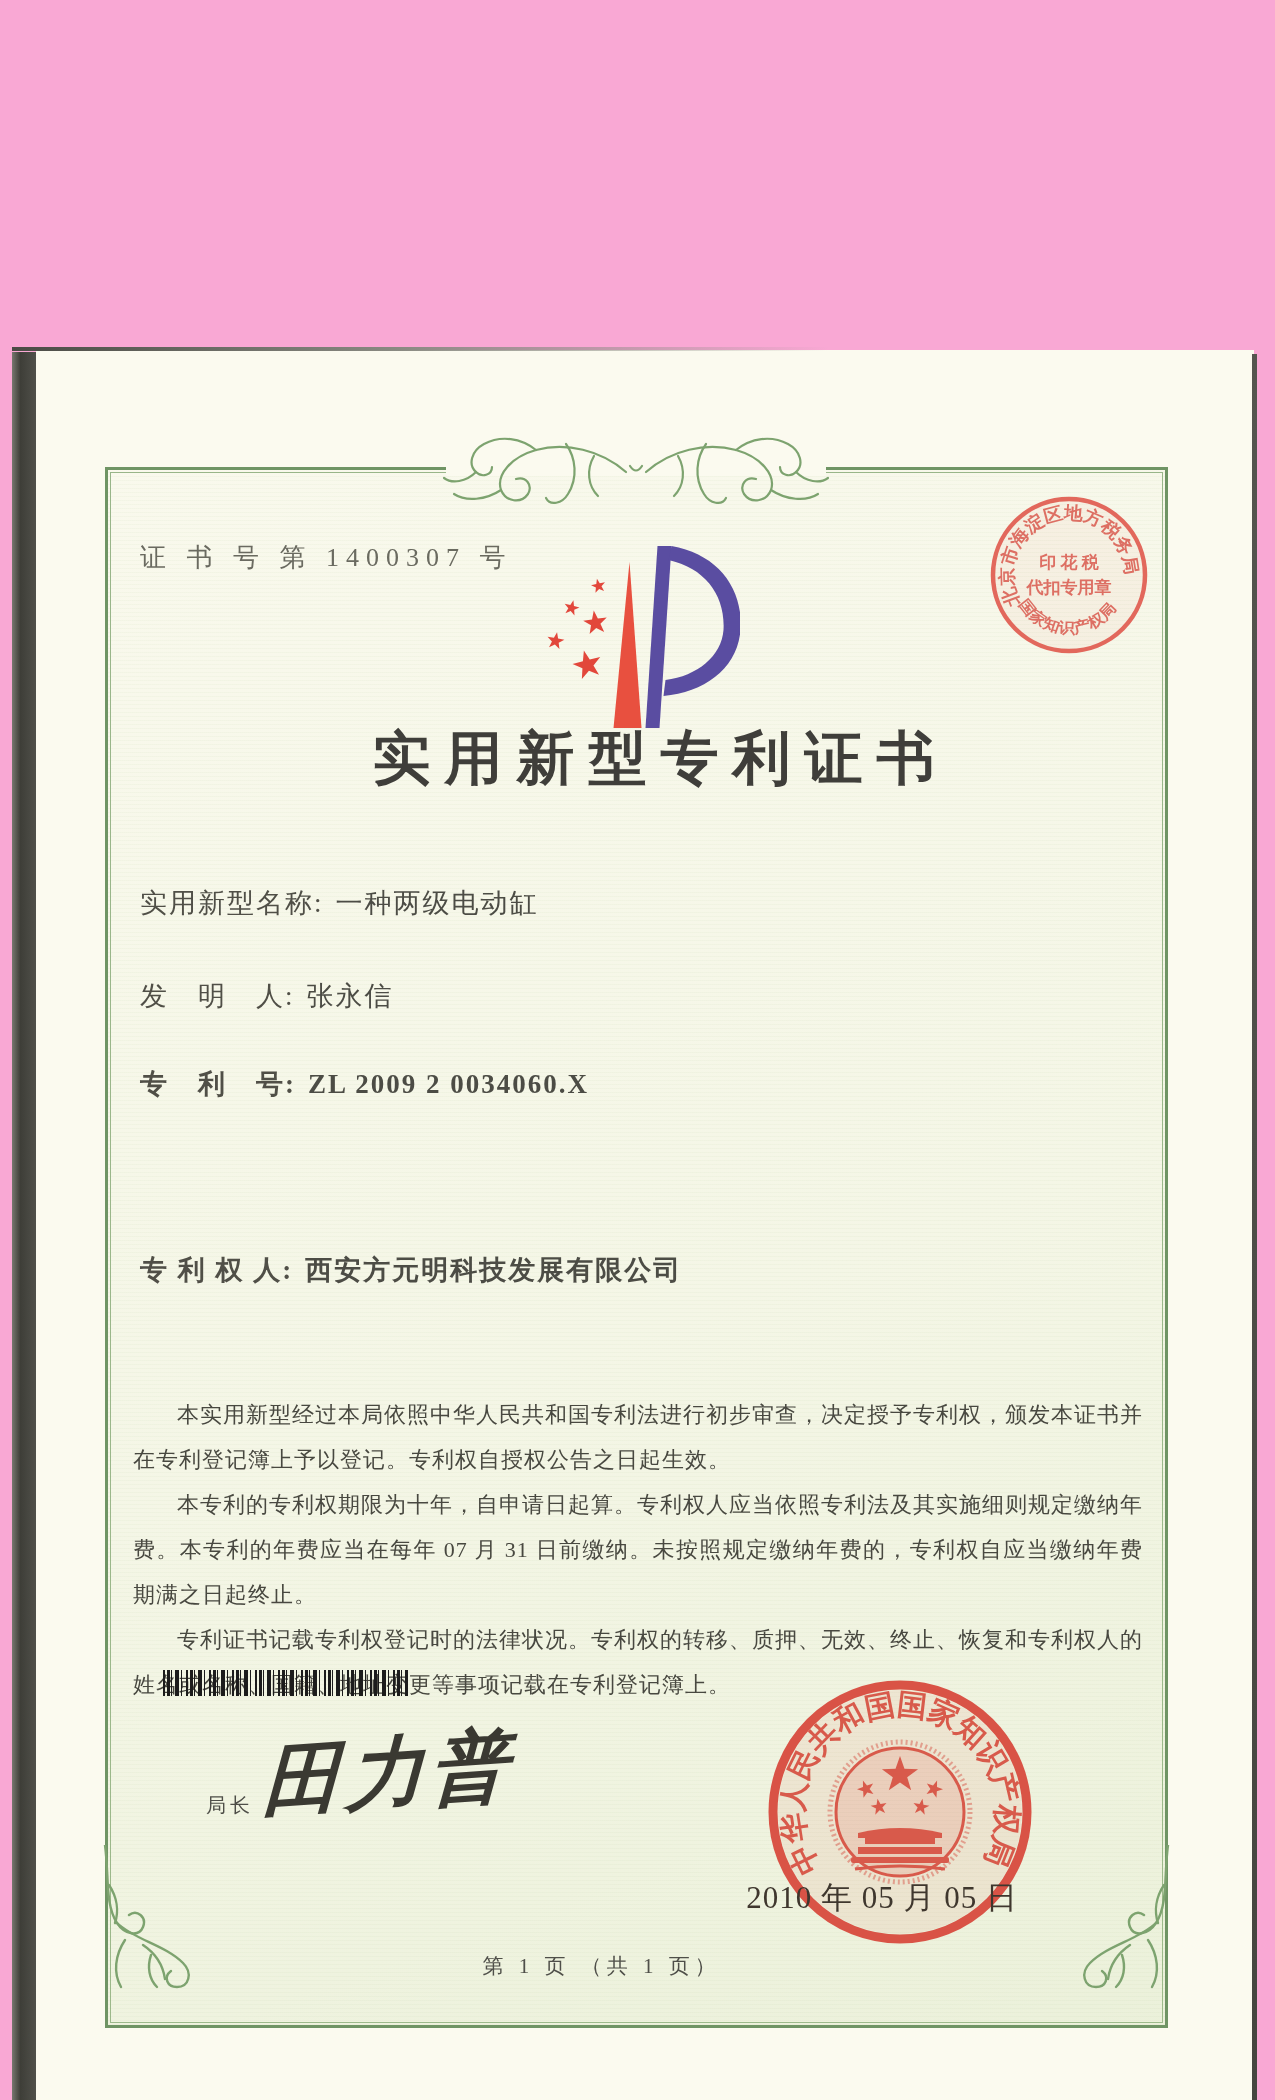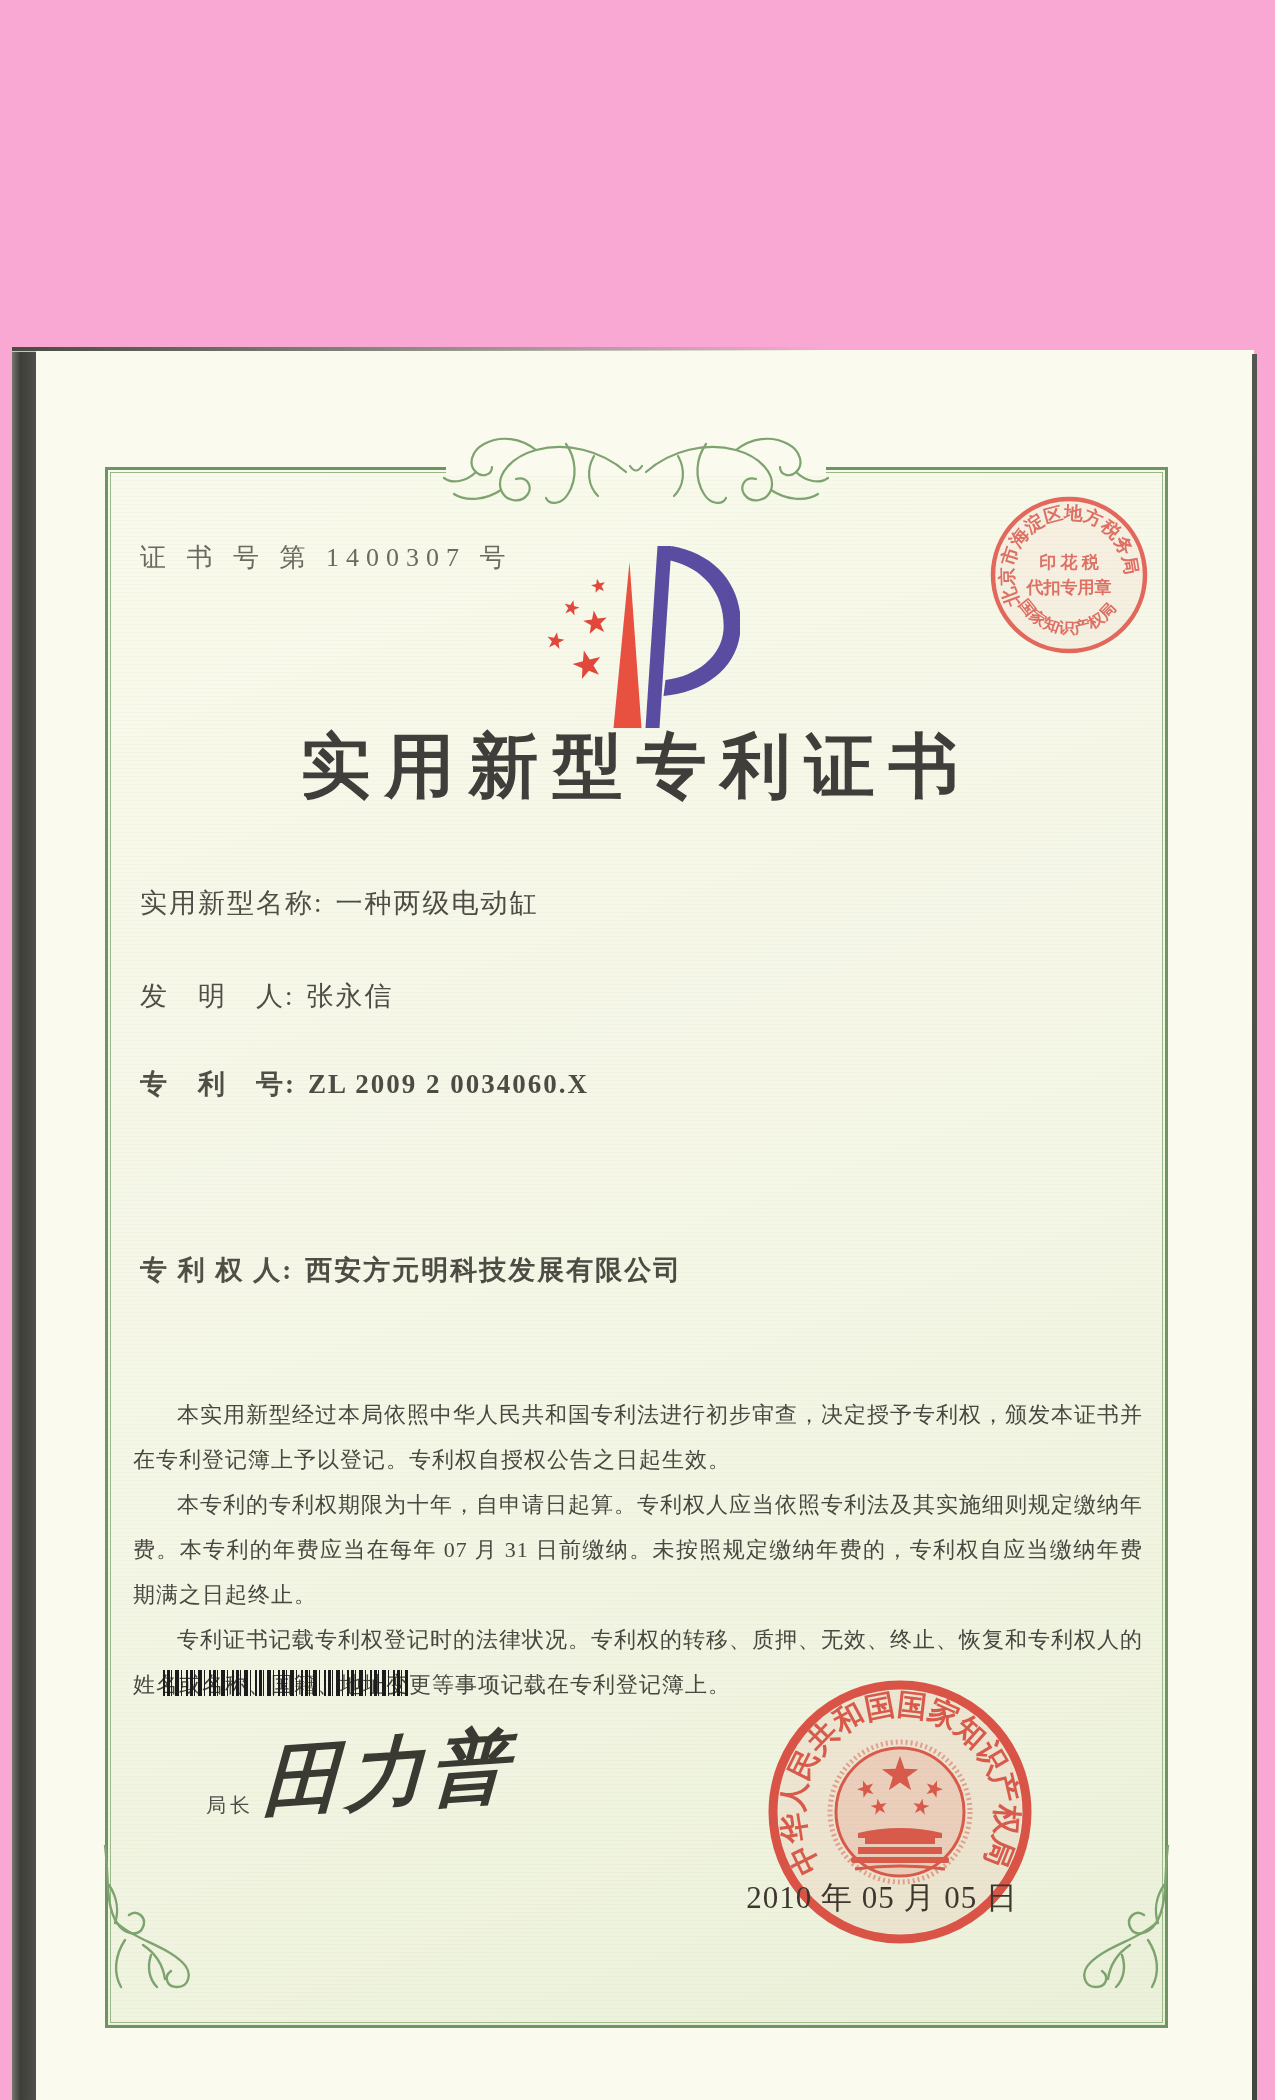--- a/index.html
+++ b/index.html
@@ -17,22 +17,22 @@
   
   #frame{left:105px;top:467px;width:1063px;height:1561px;border:3px solid #6f9464;box-sizing:border-box;}
   #frame-inner{left:110px;top:472px;width:1053px;height:1551px;border:1px solid #97b489;box-sizing:border-box;}
   #guilloche{left:108px;top:470px;width:1057px;height:1555px;pointer-events:none;
      background:
        repeating-linear-gradient(0deg,rgba(150,180,120,0.055) 0 1px,rgba(0,0,0,0) 1px 4px),
        linear-gradient(160deg,rgba(190,210,160,0.03) 0%,rgba(185,210,150,0.10) 55%,rgba(180,208,145,0.22) 100%);}
   #ornament-mask{left:446px;top:460px;width:380px;height:16px;background:#fbfaef;}
   
   #cert-no{left:140px;top:540px;font-size:26px;letter-spacing:7px;color:#6a6a60;}
-  #title{left:105px;top:720px;width:1063px;text-align:center;font-size:70px;font-weight:700;
-         letter-spacing:14px;color:#3f3e3a;}
+  #title{left:105px;top:720px;width:1063px;text-align:center;font-size:58px;font-weight:700;
+         letter-spacing:14px;color:#3f3e3a;padding-left:24px;}
   .field{left:140px;font-size:27px;color:#504f47;letter-spacing:2px;white-space:nowrap;}
   .field .lab{color:#504f47;}
   .field .val{margin-left:12px;color:#4c4c45;}
   #f0{top:885px;} #f1{top:978px;} #f2{top:1066px;font-weight:bold;} #f3{top:1158px;} #f4{top:1252px;font-weight:bold;} #f5{top:1340px;}
   #body-block{left:133px;top:1392px;width:1010px;font-size:22px;line-height:45px;
               color:#484840;text-align:justify;letter-spacing:1px;}
   #body-block p{margin:0;text-indent:2em;}
   #barcode{left:163px;top:1670px;width:245px;height:26px;
      background:repeating-linear-gradient(90deg,
        #1c1c1c 0 2px,rgba(0,0,0,0) 2px 4px,#1c1c1c 4px 7px,rgba(0,0,0,0) 7px 8px,
@@ -192,14 +192,15 @@
     <text class="seal-text" font-size="18" fill="#dd6f63">
       <textPath href="#taxArcTop" textLength="205" lengthAdjust="spacingAndGlyphs">北京市海淀区地方税务局</textPath>
     </text>
     <text class="seal-text" font-size="15" fill="#dd6f63">
       <textPath href="#taxArcBottom" textLength="116" lengthAdjust="spacingAndGlyphs">国家知识产权局</textPath>
     </text>
     <text class="seal-text" x="85" y="78" text-anchor="middle" font-size="17" fill="#dd6f63">印 花 税</text>
     <text class="seal-text" x="85" y="103" text-anchor="middle" font-size="17" fill="#dd6f63">代扣专用章</text>
   </svg>
 
+  <div class="abs" id="footer">第 1 页 （共 1 页）</div>
 
 </div>
 
 </body></html>

